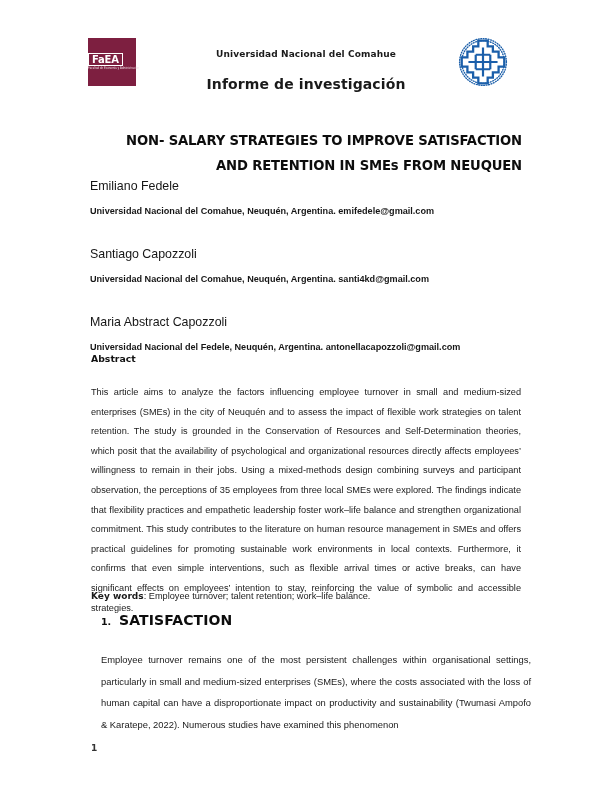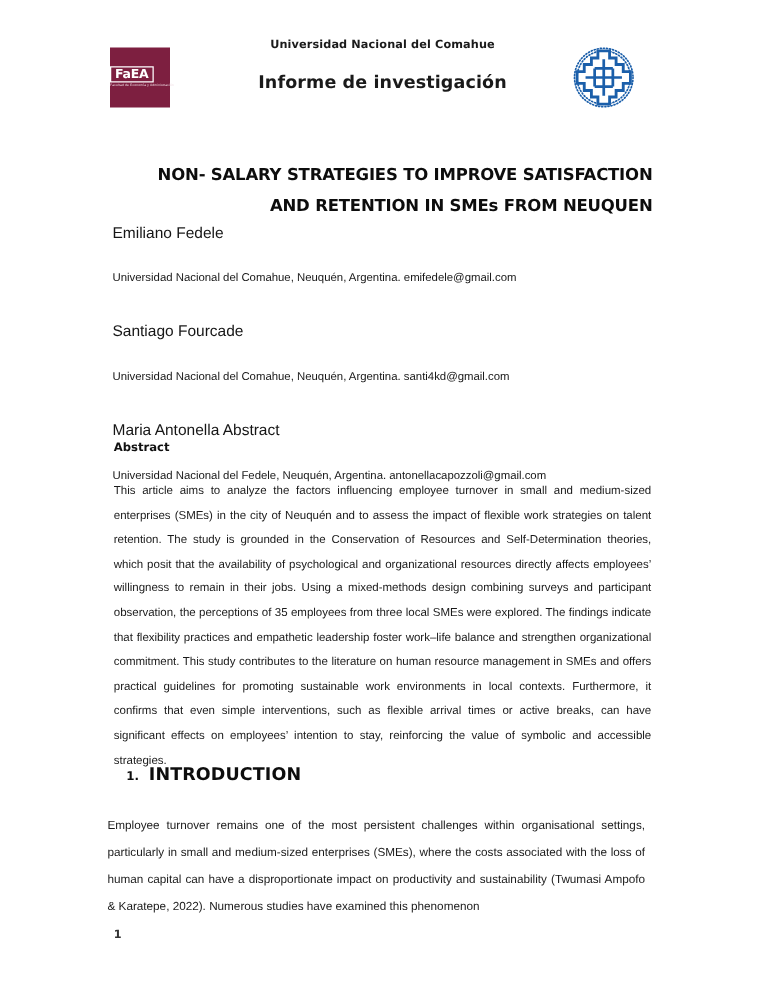--- a/index.html
+++ b/index.html
@@ -65,21 +65,21 @@
     color: #f0dde4;
     letter-spacing: 0.15px;
     margin-top: 2.5px;
     line-height: 1;
     white-space: nowrap;
   }
 
   .header-center {
     position: absolute;
     left: 160px;
-    top: 1px;
+    top: 19px;
     width: 292px;
     text-align: center;
   }
   .header-line1 {
     font-family: "DejaVu Sans", sans-serif;
     font-weight: bold;
     font-size: 9px;
     color: #1a1a1a;
     letter-spacing: 0.1px;
   }
@@ -128,21 +128,22 @@
     font-family: "Liberation Sans", sans-serif;
     font-size: 12.4px;
     color: #161616;
     line-height: 17px;
   }
   .author-affil {
     font-family: "Liberation Sans", sans-serif;
     font-size: 9.1px;
     color: #161616;
     line-height: 16px;
-    margin-top: 19px;
+    margin-top: 8px;
+    font-weight: bold;
   }
 
   
   .abstract-heading {
     position: absolute;
     left: 91px;
     top: 353px;
     font-family: "DejaVu Sans", sans-serif;
     font-weight: bold;
     font-size: 9.3px;
@@ -195,21 +196,21 @@
     display: inline-block;
   }
   .section-title {
     font-size: 14px;
     font-weight: bold;
     letter-spacing: 0.1px;
   }
 
   .intro-body {
     position: absolute;
-    left: 86px;
+    left: 101px;
     top: 649px;
     width: 430px;
     font-family: "Liberation Sans", sans-serif;
     font-size: 9.4px;
     line-height: 21.5px;
     color: #1a1a1a;
     text-align: justify;
     text-justify: inter-word;
   }
 
@@ -264,34 +265,35 @@
   </div>
 
   <div class="title">NON- SALARY STRATEGIES TO IMPROVE SATISFACTION AND RETENTION IN SMEs FROM NEUQUEN</div>
 
   <div class="authors">
     <div class="author-block">
       <div class="author-name">Emiliano Fedele</div>
       <div class="author-affil">Universidad Nacional del Comahue, Neuquén, Argentina. emifedele@gmail.com</div>
     </div>
     <div class="author-block">
-      <div class="author-name">Santiago Fourcade</div>
+      <div class="author-name">Santiago Capozzoli</div>
       <div class="author-affil">Universidad Nacional del Comahue, Neuquén, Argentina. santi4kd@gmail.com</div>
     </div>
     <div class="author-block">
-      <div class="author-name">Maria Antonella Abstract</div>
+      <div class="author-name">Maria Abstract Capozzoli</div>
       <div class="author-affil">Universidad Nacional del Fedele, Neuquén, Argentina. antonellacapozzoli@gmail.com</div>
     </div>
   </div>
 
   <div class="abstract-heading">Abstract</div>
   <div class="abstract-body">This article aims to analyze the factors influencing employee turnover in small and medium-sized enterprises (SMEs) in the city of Neuquén and to assess the impact of flexible work strategies on talent retention. The study is grounded in the Conservation of Resources and Self-Determination theories, which posit that the availability of psychological and organizational resources directly affects employees’ willingness to remain in their jobs. Using a mixed-methods design combining surveys and participant observation, the perceptions of 35 employees from three local SMEs were explored. The findings indicate that flexibility practices and empathetic leadership foster work–life balance and strengthen organizational commitment. This study contributes to the literature on human resource management in SMEs and offers practical guidelines for promoting sustainable work environments in local contexts. Furthermore, it confirms that even simple interventions, such as flexible arrival times or active breaks, can have significant effects on employees’ intention to stay, reinforcing the value of symbolic and accessible strategies.</div>
 
+  <div class="keywords"><b>Key words</b><span>: Employee turnover; talent retention; work–life balance.</span></div>
 
   <div class="section-heading">
     <span class="section-num">1.</span>
-    <span class="section-title">INTRODUCTION</span>
+    <span class="section-title">SATISFACTION</span>
   </div>
   <div class="intro-body">Employee turnover remains one of the most persistent challenges within organisational settings, particularly in small and medium-sized enterprises (SMEs), where the costs associated with the loss of human capital can have a disproportionate impact on productivity and sustainability (Twumasi Ampofo &amp; Karatepe, 2022). Numerous studies have examined this phenomenon</div>
 
   <div class="page-number">1</div>
 
 </div>
 
 </body></html>

